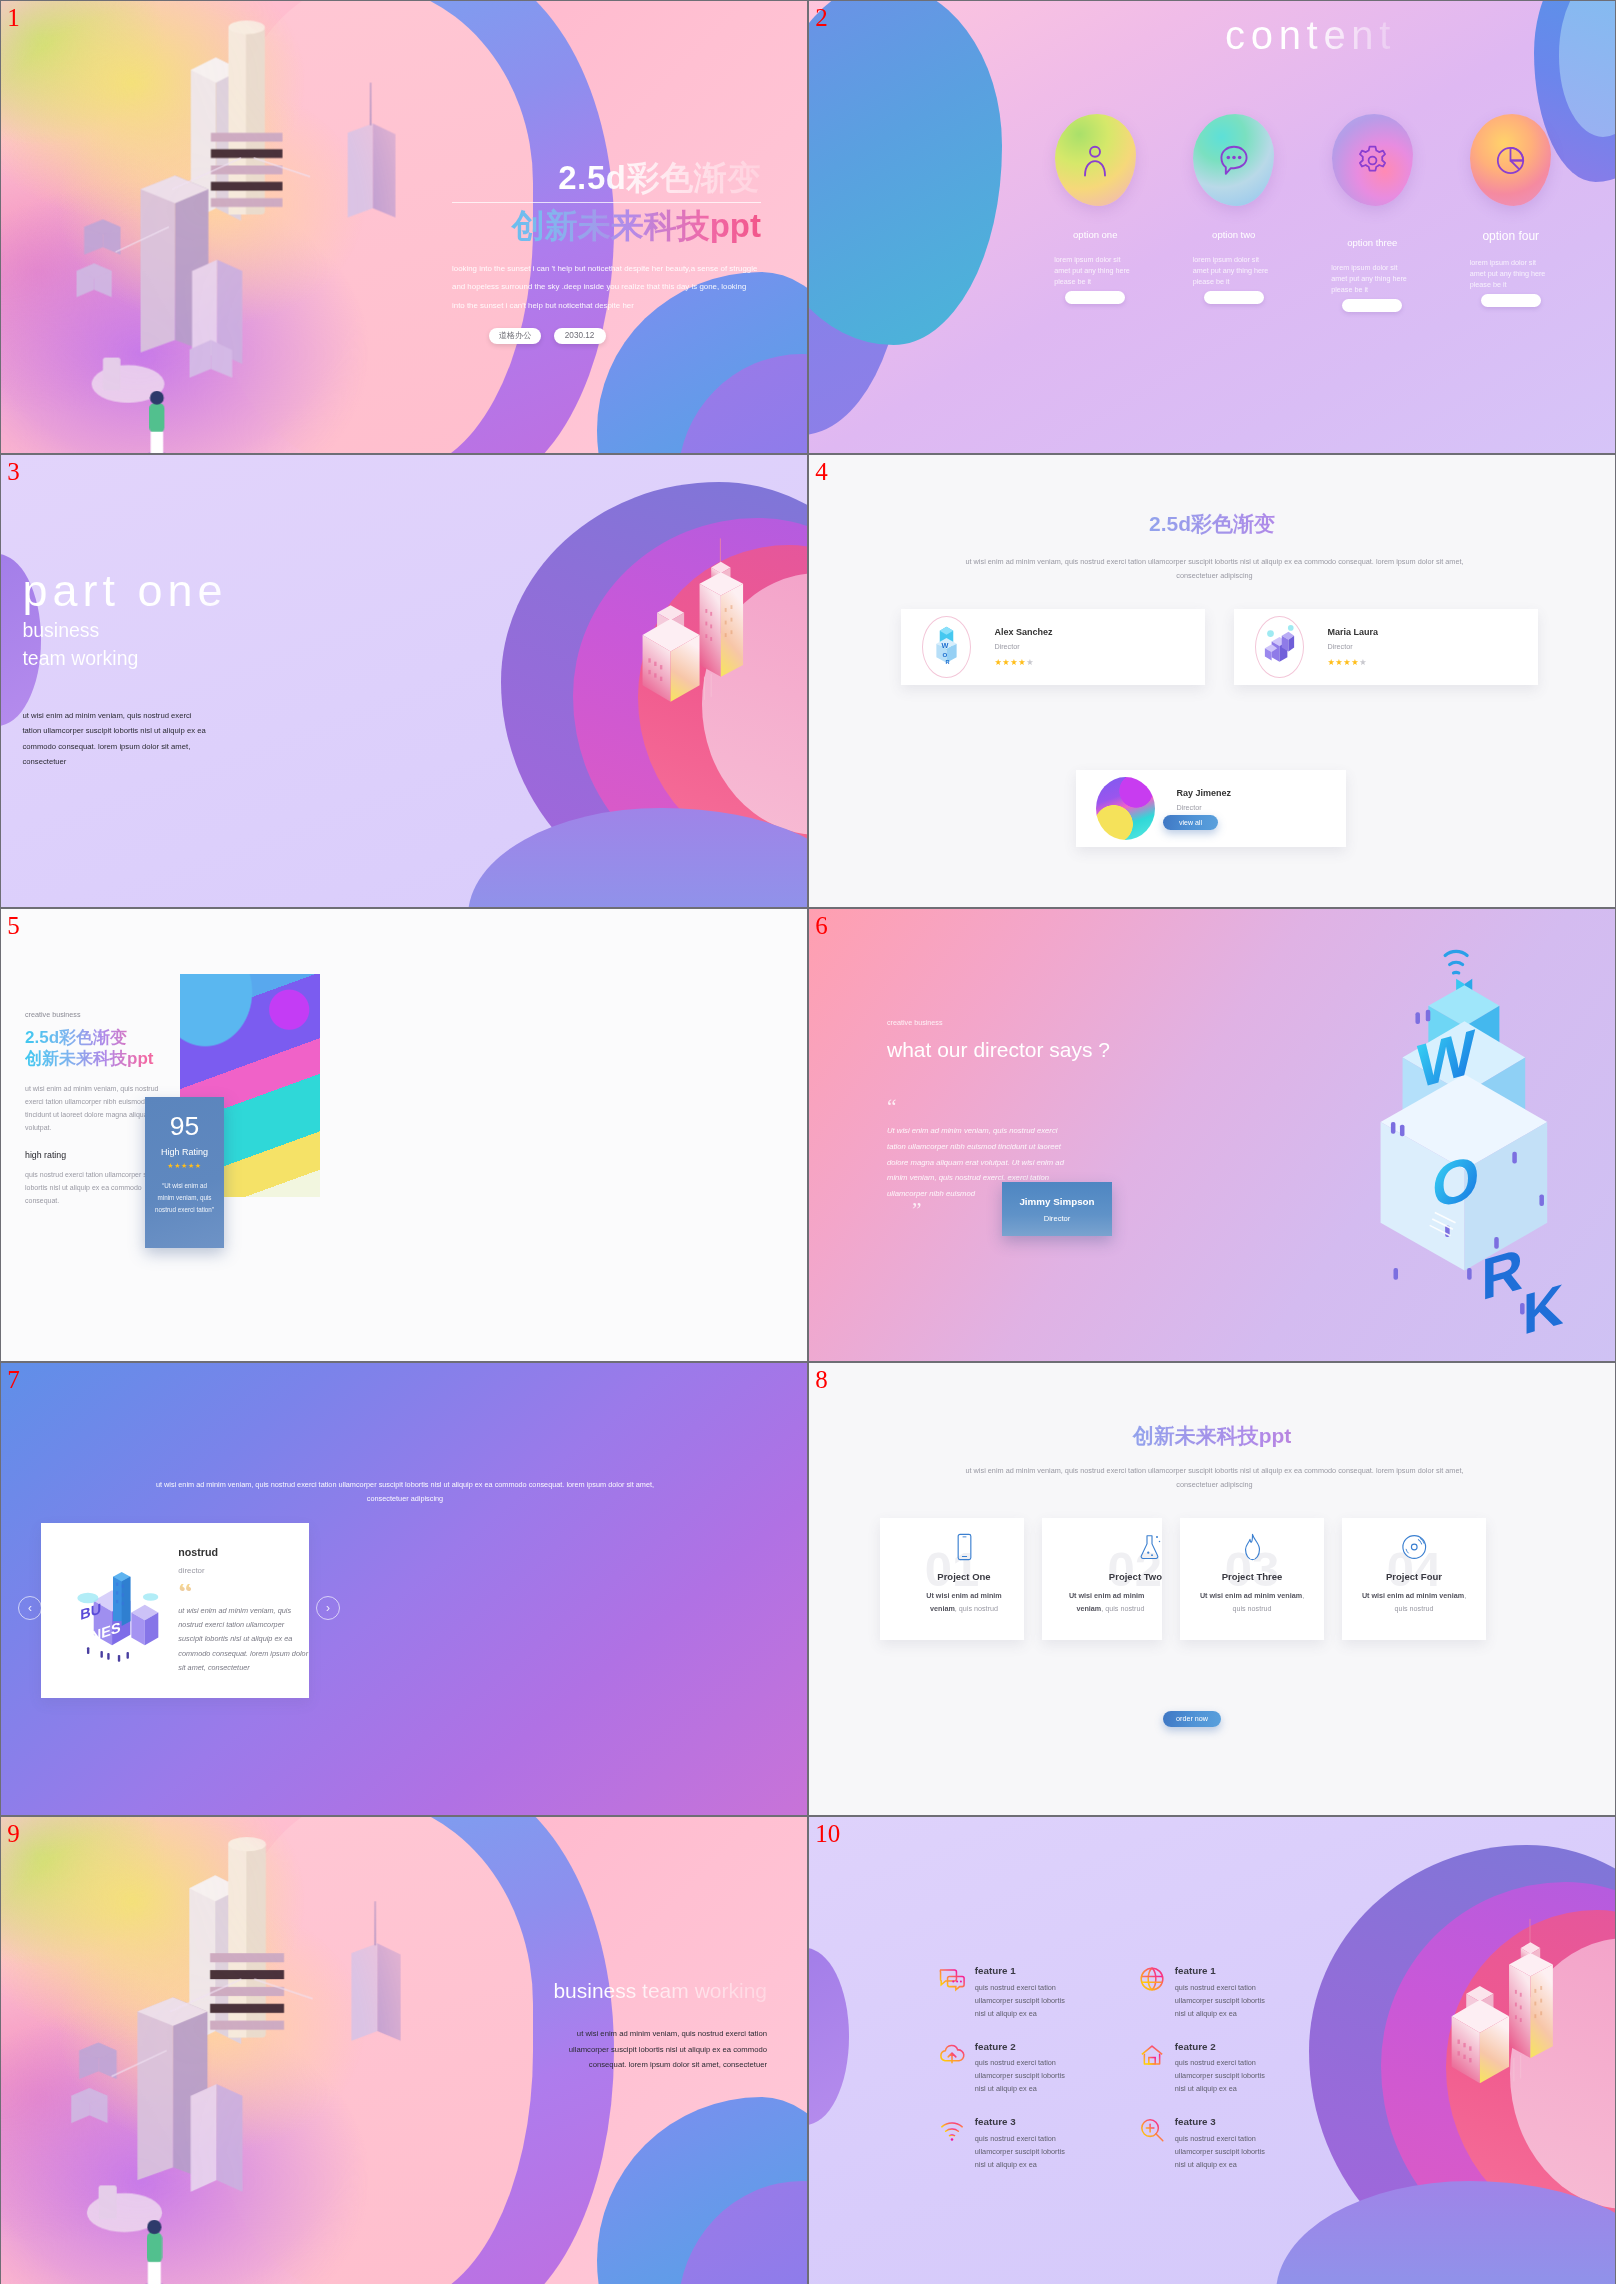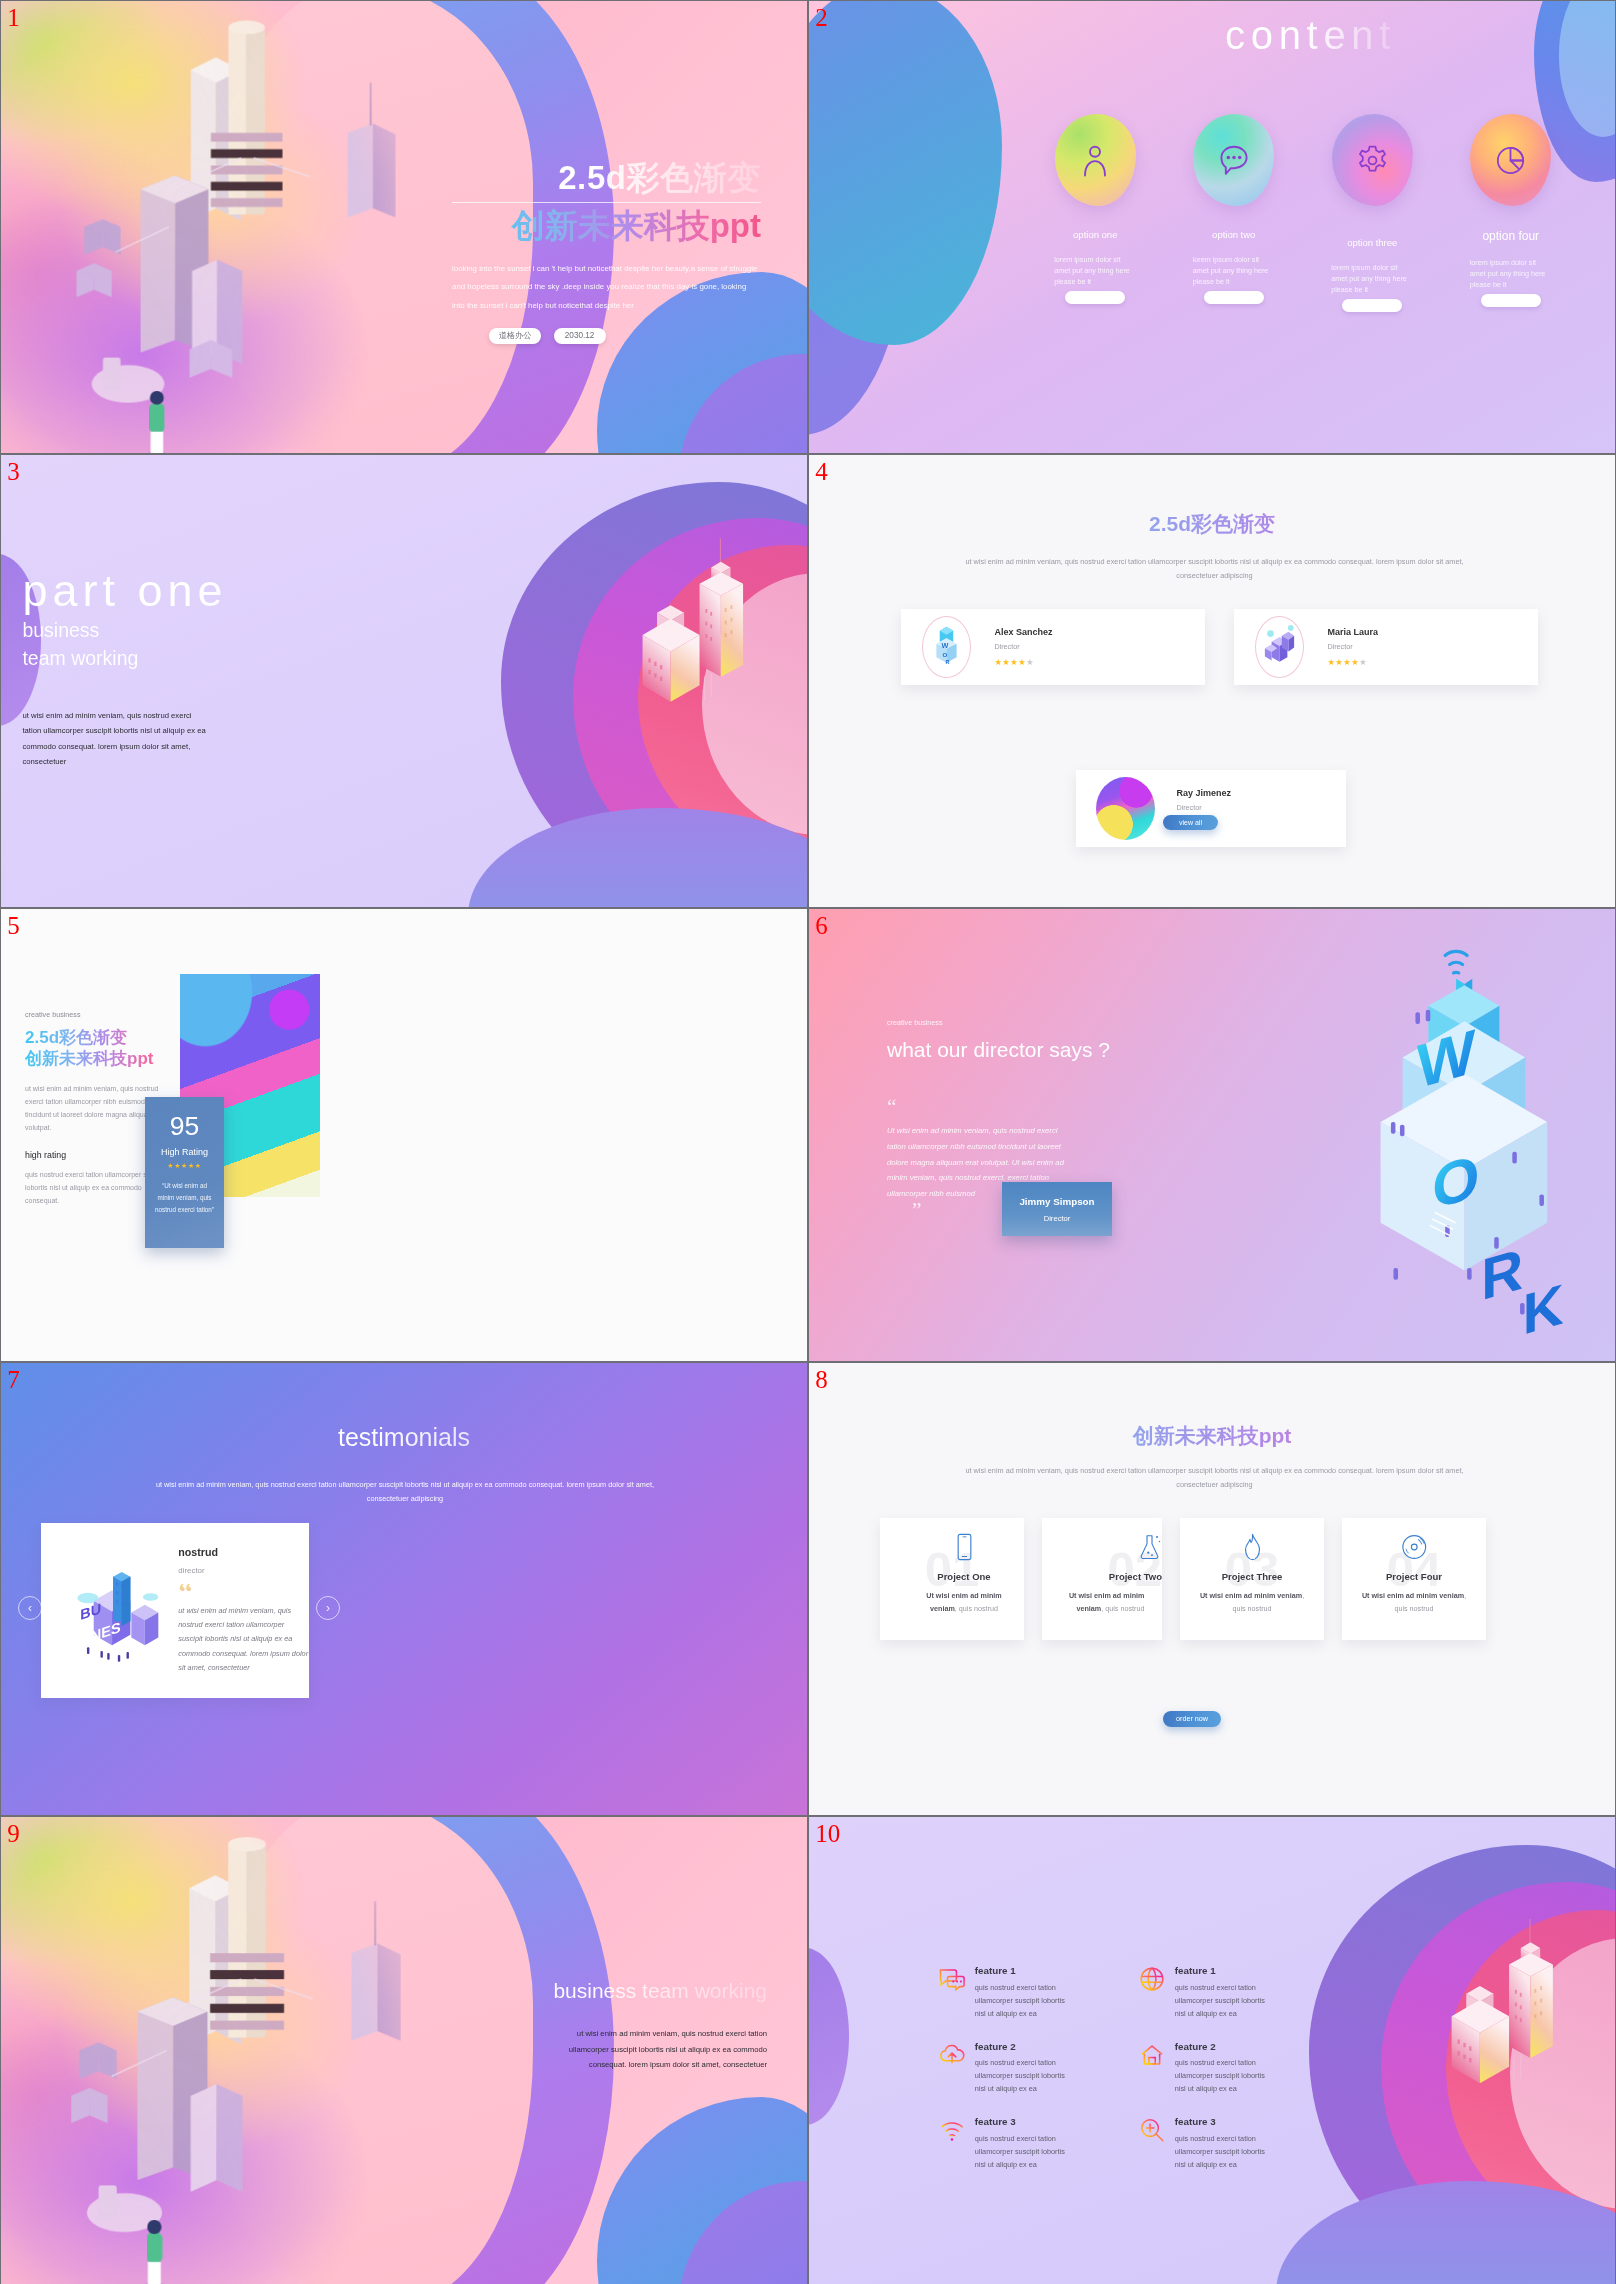--- a/index.html
+++ b/index.html
@@ -537,21 +537,20 @@
     <div class="s6card" style="left:193px; top:273px; width:110px; height:54px; padding-top:14px;">
       <div style="font-size:9.8px; font-weight:700;">Jimmy Simpson</div>
       <div style="margin-top:7px; font-size:7.6px;">Director</div>
     </div>
     <div class="snum">6</div>
   </div>
 
   <div class="slide">
     <div class="s7bg"></div>
 
-    <div class="white-grad" style="position:absolute; left:0; right:0; top:60px; text-align:center; font-size:25px; font-weight:400;">testimonials</div>
     <div style="position:absolute; left:142px; width:524px; top:115px; text-align:center;
                 font-size:7.3px; line-height:1.95; color:rgba(255,255,255,0.95);">ut wisi enim ad minim veniam, quis nostrud exerci tation ullamcorper suscipit lobortis nisl ut aliquip ex ea commodo consequat. lorem ipsum dolor sit amet, consectetuer adipiscing</div>
 
     <div class="arrowcircle" style="position:absolute; left:17px; top:233px;">‹</div>
     <div class="arrowcircle" style="position:absolute; left:315px; top:233px;">›</div>
 
     <div class="card" style="position:absolute; left:40px; top:160px; width:268px; height:175px; display:flex; align-items:center;">
       <svg viewBox="0 0 230 230" width="112" height="112" style="margin-left:17.6px;">
         <polygon points="72,94 110,72 148,94 110,116" fill="#d8d0fa"></polygon>
         <polygon points="72,94 110,116 110,186 72,164" fill="#9f8ff0"></polygon>

